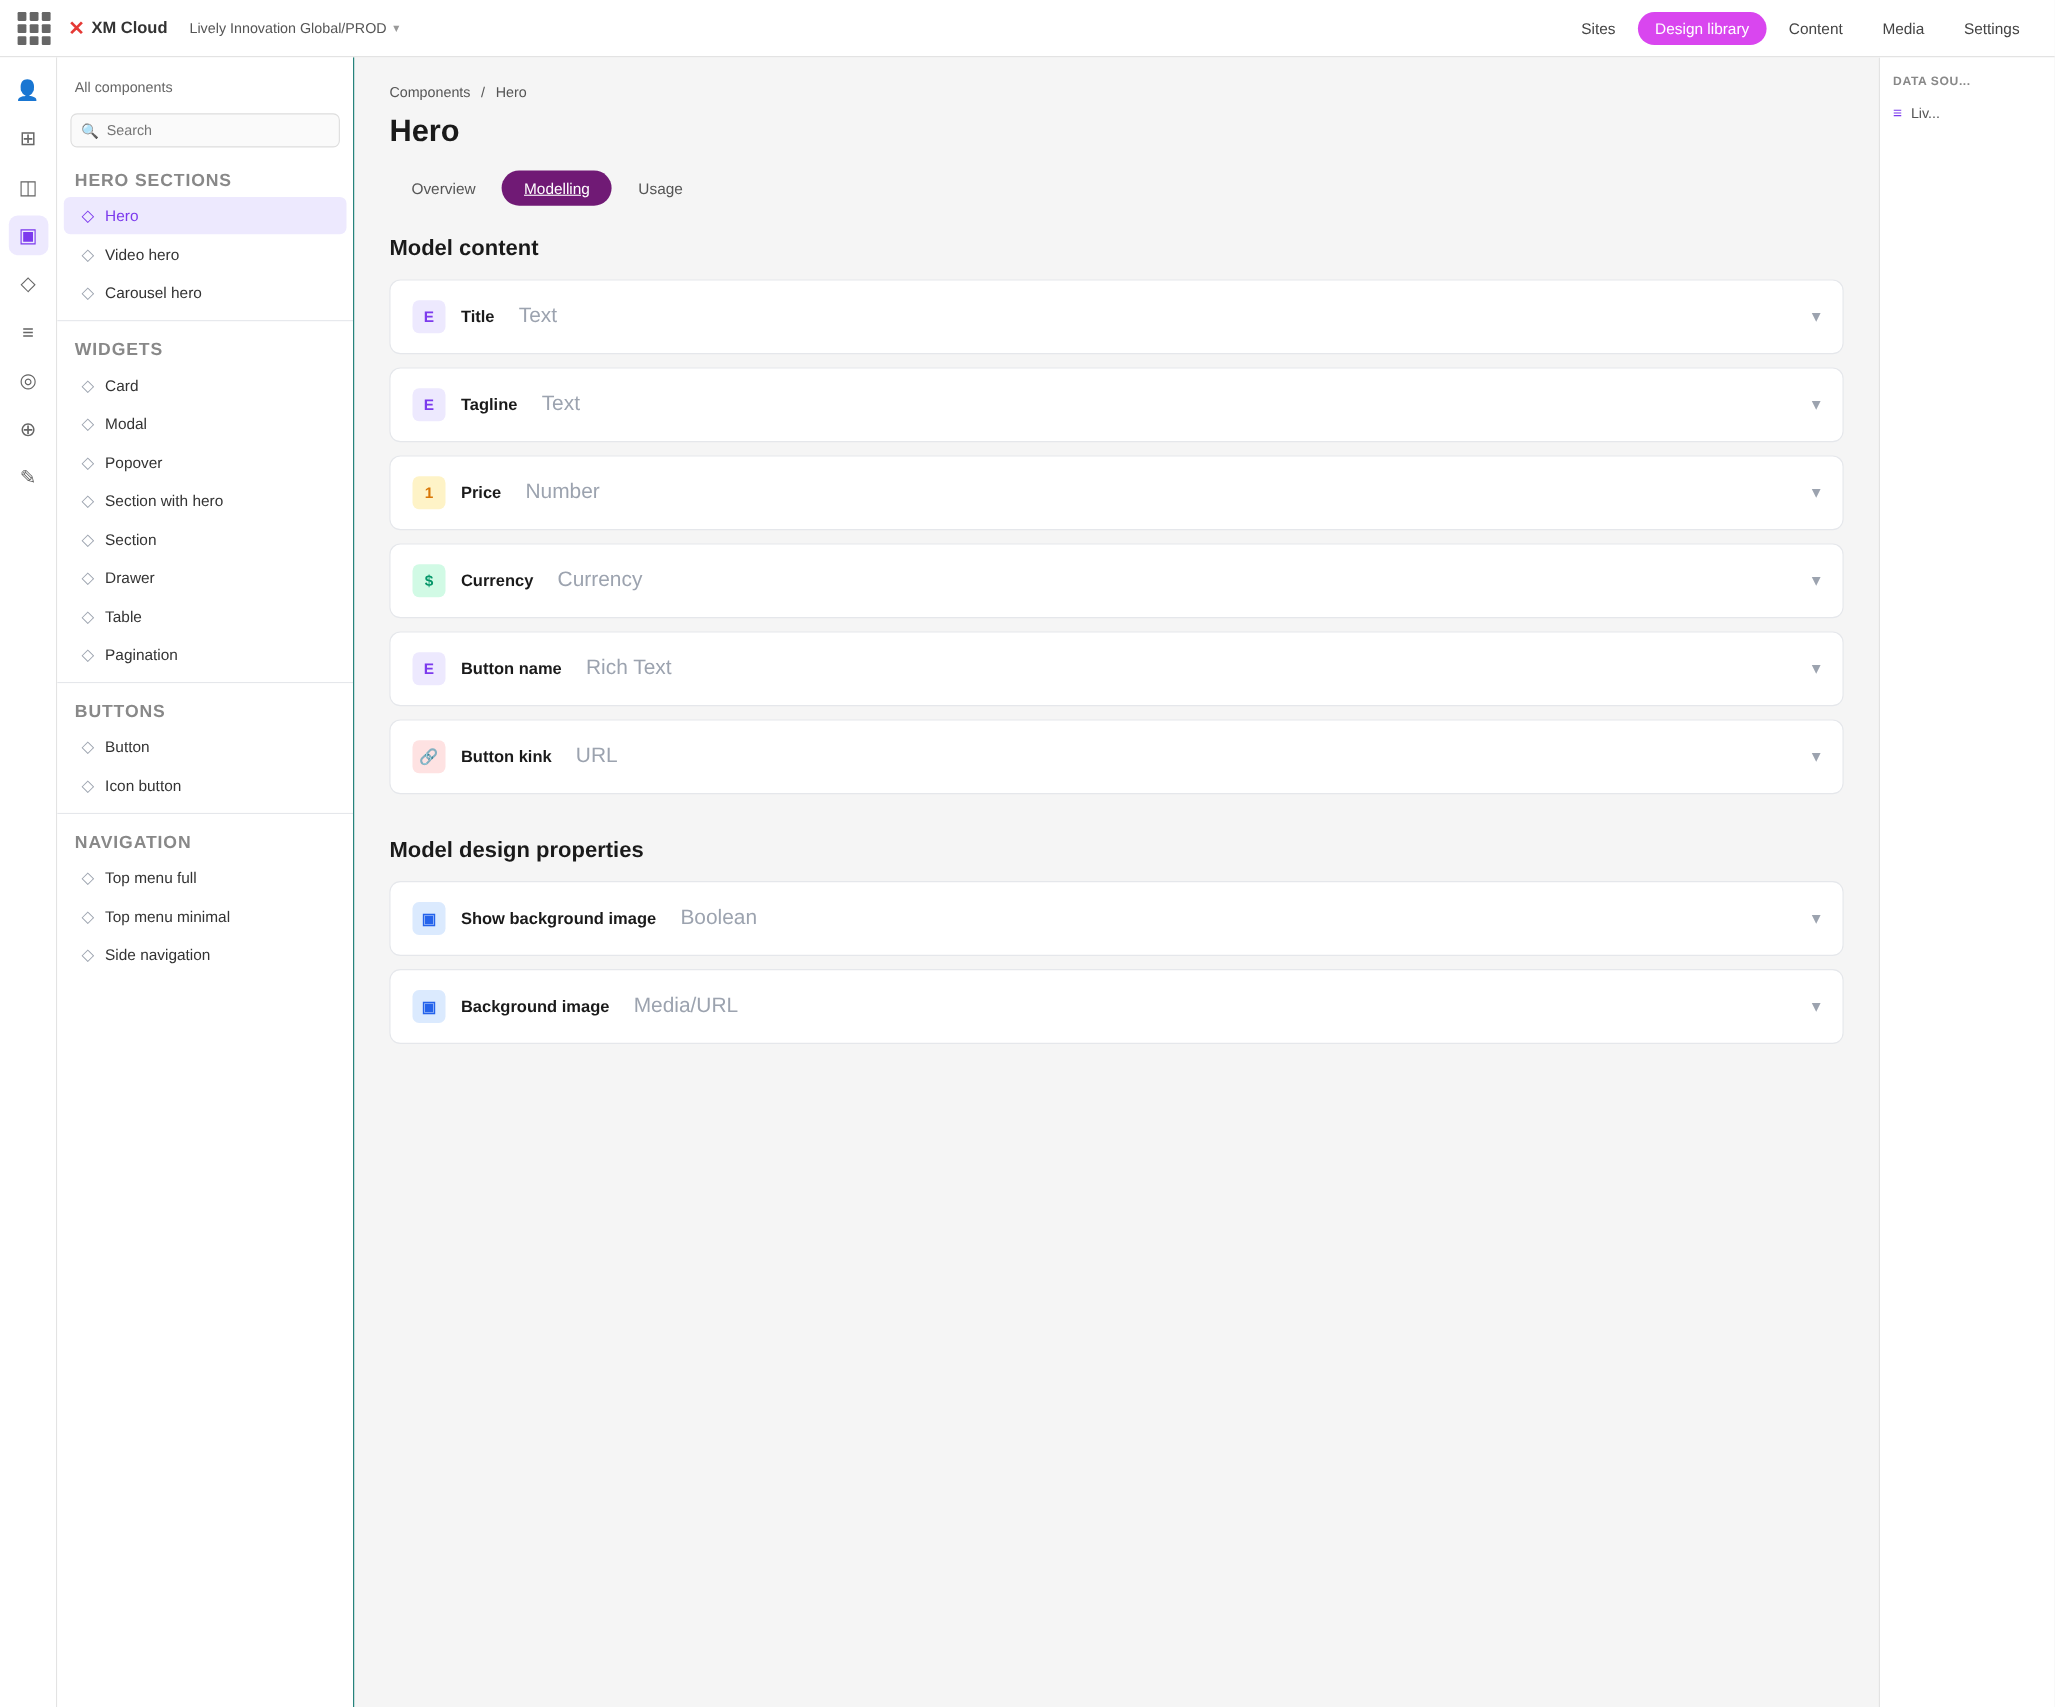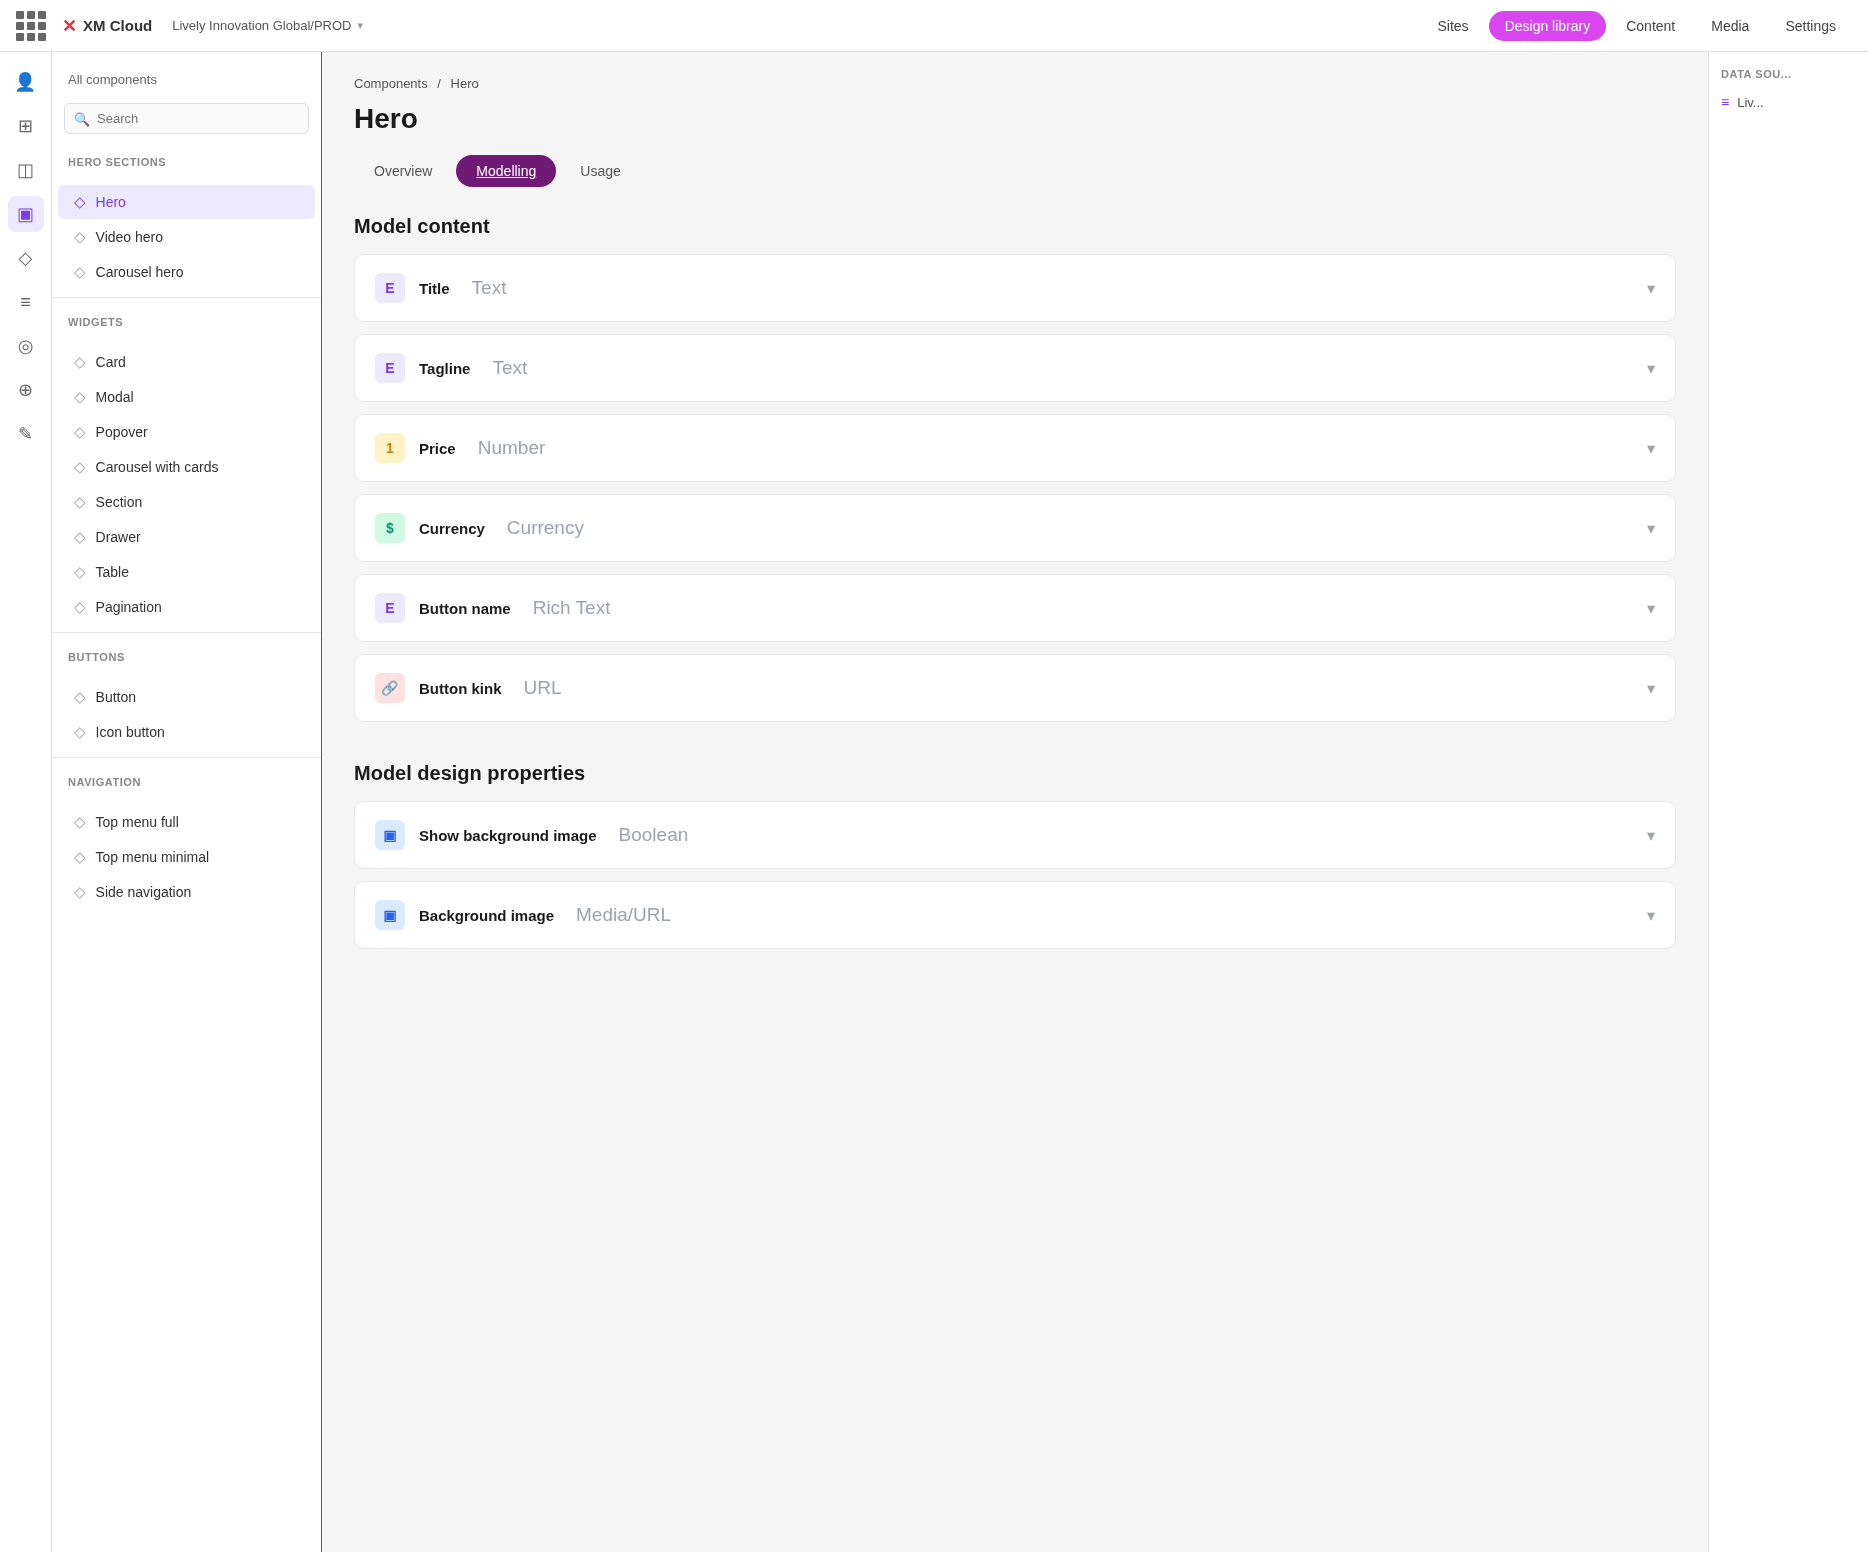--- a/index.html
+++ b/index.html
@@ -40,21 +40,21 @@
       overflow-y: auto; flex-shrink: 0; padding: 12px 0;
     }
     .comp-sidebar-header { padding: 8px 16px; font-size: 13px; color: #666; }
     .comp-search { margin: 8px 12px 12px; position: relative; }
     .comp-search input {
       width: 100%; padding: 7px 12px 7px 32px; border: 1px solid #ddd; border-radius: 6px;
       font-size: 13px; color: #333; background: #fafafa; outline: none;
     }
     .comp-search .search-icon { position: absolute; left: 10px; top: 50%; transform: translateY(-50%); color: #999; font-size: 13px; }
     .section-label {
-      padding: 10px 16px 16px; font-size: 11px; font-weight: 700; color: #888; letter-spacing: 0.05em; text-transform: uppercase;
+      padding: 10px 16px 4px; font-size: 16px; font-weight: 700; color: #888; letter-spacing: 0.05em; text-transform: uppercase;
     }
     .sidebar-item {
       display: flex; align-items: center; gap: 10px; padding: 8px 16px;
       font-size: 14px; color: #333; cursor: pointer; border-radius: 6px; margin: 1px 6px;
     }
     .sidebar-item.active { background: #ede9fe; color: #7c3aed; }
     .sidebar-item .item-icon { color: #9ca3af; font-size: 15px; flex-shrink: 0; }
     .sidebar-item.active .item-icon { color: #7c3aed; }
     .divider { height: 1px; background: #e5e7eb; margin: 8px 0; }
 
@@ -175,21 +175,21 @@
     <div class="sidebar-item">
       <span class="item-icon">◇</span>
       <span>Modal</span>
     </div>
     <div class="sidebar-item">
       <span class="item-icon">◇</span>
       <span>Popover</span>
     </div>
     <div class="sidebar-item">
       <span class="item-icon">◇</span>
-      <span>Carousel with cards</span>
+      <span>Section with hero</span>
     </div>
     <div class="sidebar-item">
       <span class="item-icon">◇</span>
       <span>Section</span>
     </div>
     <div class="sidebar-item">
       <span class="item-icon">◇</span>
       <span>Drawer</span>
     </div>
     <div class="sidebar-item">

